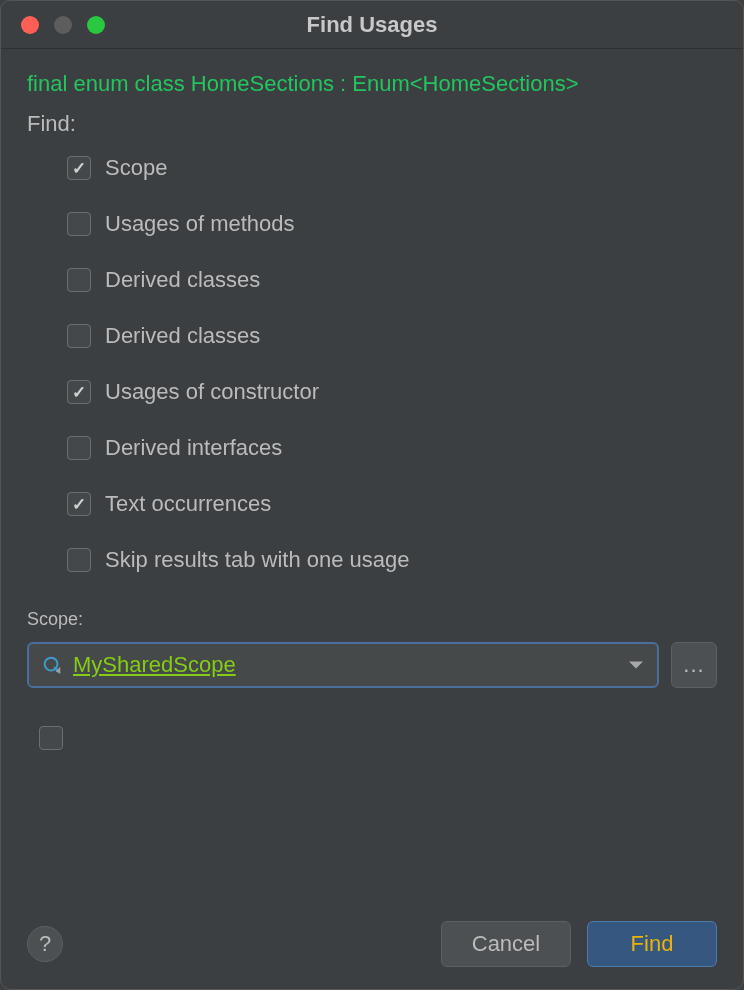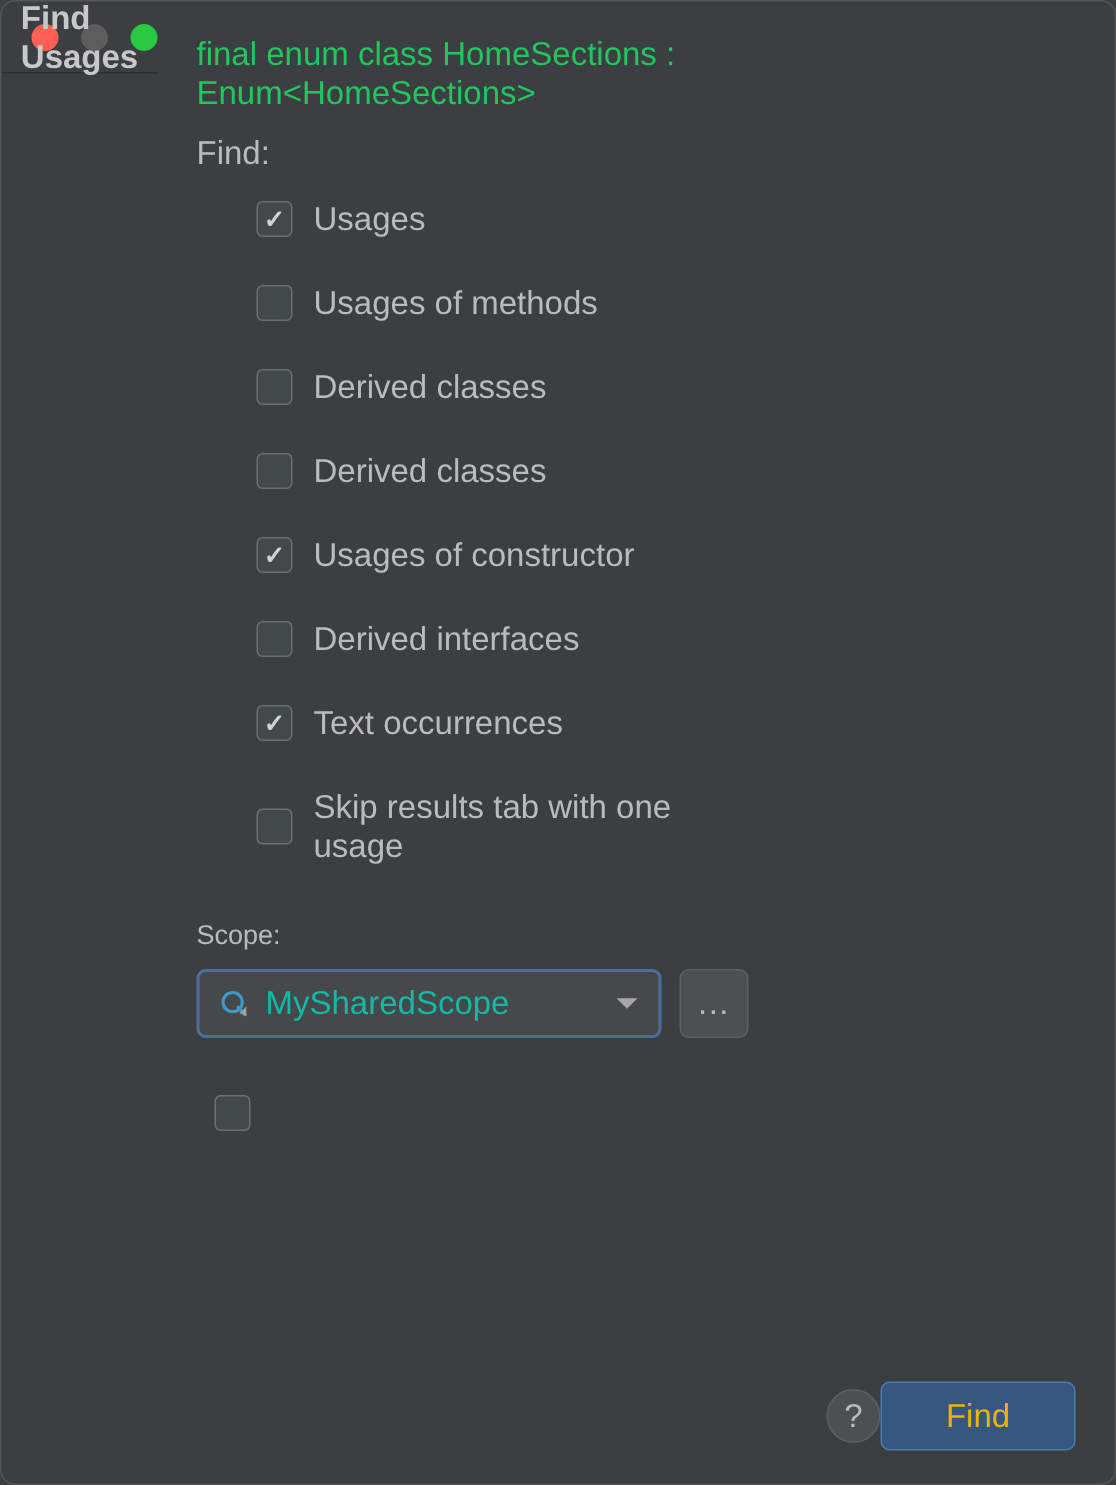--- a/index.html
+++ b/index.html
@@ -14,20 +14,21 @@
       height: 990px;
       overflow: hidden;
     }
     .window {
       width: 100%;
       height: 100%;
       background: #3c3f41;
       border-radius: 10px;
       border: 1px solid #555;
       display: flex;
+      flex-direction: column;
     }
     .titlebar {
       height: 48px;
       display: flex;
       align-items: center;
       position: relative;
       border-bottom: 1px solid #2d2f30;
     }
     .traffic-lights {
       display: flex;
@@ -130,21 +131,22 @@
       height: 22px;
       margin-right: 10px;
       position: relative;
     }
     .scope-icon svg {
       width: 100%;
       height: 100%;
     }
     .scope-value {
       font-size: 22px;
-      color: #14b8a6;
+      color: #84cc16;
+      text-decoration: underline;
     }
     .scope-caret {
       position: absolute;
       right: 14px;
       top: 50%;
       transform: translateY(-50%);
       width: 0;
       height: 0;
       border-left: 7px solid transparent;
       border-right: 7px solid transparent;
@@ -229,21 +231,21 @@
     <div class="title">Find Usages</div>
   </div>
 
   <div class="content">
     <div class="subtitle">final enum class HomeSections : Enum&lt;HomeSections&gt;</div>
     <div class="find-label">Find:</div>
 
     <div class="checkbox-list" id="checkbox-list">
         <div class="checkbox-row">
           <div class="checkbox checked"></div>
-          <span class="checkbox-label">Usages</span>
+          <span class="checkbox-label">Scope</span>
         </div>
         <div class="checkbox-row">
           <div class="checkbox"></div>
           <span class="checkbox-label">Usages of methods</span>
         </div>
         <div class="checkbox-row">
           <div class="checkbox"></div>
           <span class="checkbox-label">Derived classes</span>
         </div>
         <div class="checkbox-row">
@@ -287,15 +289,16 @@
     </div>
 
     <div class="open-results-row">
       <div class="checkbox" id="open-results-checkbox"></div>
     </div>
   </div>
 
   <div class="button-bar">
     <div class="help-button">?</div>
     <div class="spacer"></div>
+    <div class="btn btn-cancel">Cancel</div>
     <div class="btn btn-primary">Find</div>
   </div>
 </div>
 
 </body></html>

